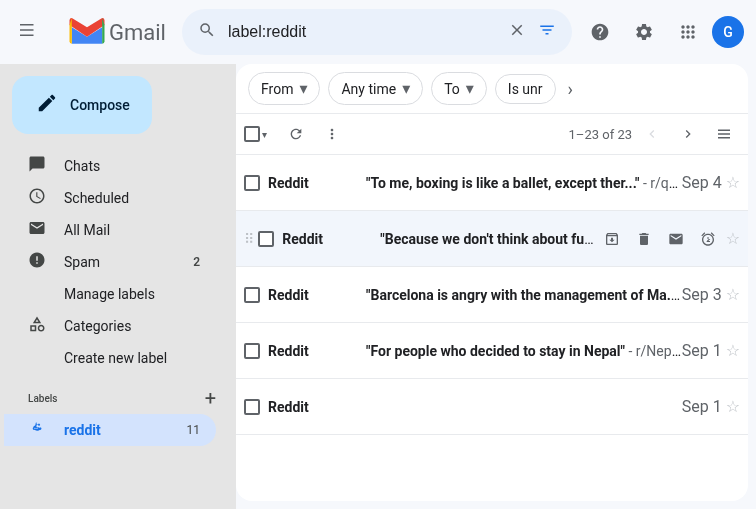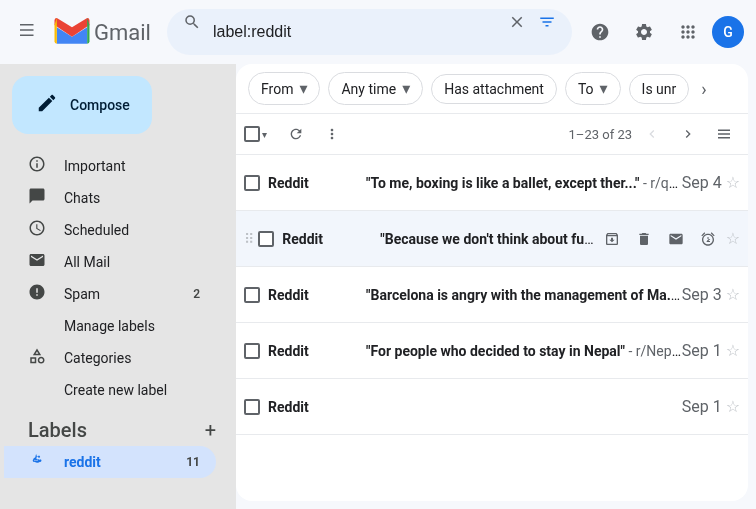--- a/index.html
+++ b/index.html
@@ -8,26 +8,27 @@
     
     .topbar {
       display: flex;
       align-items: center;
       background: #f6f8fc;
       padding: 8px 12px;
       height: 64px;
       gap: 8px;
     }
     .menu-icon { cursor: pointer; color: #444; font-size: 20px; padding: 8px; border-radius: 50%; }
-    .gmail-logo { display: flex; align-items: center; gap: 4px; margin-right: 8px; }
+    .gmail-logo { display: flex; align-items: center; gap: 4px; margin-right: 8px; margin-left: 15px; }
     .gmail-logo .logo-text { font-size: 22px; color: #5f6368; font-weight: 400; }
 
     .search-bar {
       flex: 1;
       display: flex;
+      align-items: center;
       background: #eaf1fb;
       border-radius: 24px;
       padding: 0 12px;
       height: 46px;
       max-width: 480px;
     }
     .search-icon-btn { color: #5f6368; font-size: 18px; cursor: pointer; padding: 4px; }
     .search-input {
       flex: 1;
       border: none;
@@ -264,28 +265,20 @@
   <div class="sidebar">
     <div class="compose-btn">
       <span class="compose-icon">
         <svg width="22" height="22" viewBox="0 0 24 24" fill="#001d35">
             <path d="M3 17.25V21h3.75L17.81 9.94l-3.75-3.75L3 17.25zM20.71 7.04c.39-.39.39-1.02 0-1.41l-2.34-2.34c-.39-.39-1.02-.39-1.41 0l-1.83 1.83 3.75 3.75 1.83-1.83z"></path>
           </svg>
       </span>
       <span>Compose</span>
     </div>
 
-    <div class="sidebar-item">
-      <span class="item-icon">
-        <svg width="18" height="18" viewBox="0 0 24 24" fill="#444746">
-            <path d="M11 17h2v-6h-2v6zm1-15C6.48 2 2 6.48 2 12s4.48 10 10 10 10-4.48 10-10S17.52 2 12 2zm0 18c-4.41 0-8-3.59-8-8s3.59-8 8-8 8 3.59 8 8-3.59 8-8 8zm-1-11h2V7h-2v2z"></path>
-          </svg>
-      </span>
-      <span class="item-label">Important</span>
-    </div>
 
     <div class="sidebar-item">
       <span class="item-icon">
         <svg width="18" height="18" viewBox="0 0 24 24" fill="#444746">
             <path d="M20 2H4c-1.1 0-2 .9-2 2v18l4-4h14c1.1 0 2-.9 2-2V4c0-1.1-.9-2-2-2z"></path>
           </svg>
       </span>
       <span class="item-label">Chats</span>
     </div>
 
@@ -331,48 +324,45 @@
       </span>
       <span class="item-label">Categories</span>
     </div>
 
     <div class="sidebar-item">
       <span class="item-icon"></span>
       <span class="item-label">Create new label</span>
     </div>
 
     <div style="display:flex; align-items:center; padding: 8px 16px 4px 24px; margin-top:4px;">
-      <span style="font-size:20px;font-weight:500;color:#444746;flex:1;">Labels</span>
+      <span style="font-size:10px;font-weight:500;color:#444746;flex:1;">Labels</span>
       <span style="font-size:20px;color:#444746;cursor:pointer;">+</span>
     </div>
 
     <div class="sidebar-item active" style="background:#d3e3fd;">
       <span class="item-icon" style="font-size:14px;">
         <svg width="16" height="16" viewBox="0 0 24 24" fill="#1a73e8">
             <path d="M17.77 10.39A2.17 2.17 0 0 0 16 9.5a2.16 2.16 0 0 0-1.29.43l-2.18-1.45.66-3.12 1.84.38a1.5 1.5 0 1 0 .18-.83l-2.05-.42L12.52 2h-.06a.74.74 0 0 0-.72.56l-.78 3.69-2.22 1.47A2.16 2.16 0 0 0 8 9.5a2.17 2.17 0 0 0 1.23 3.93 2.14 2.14 0 0 0 .82-.16 5.88 5.88 0 0 0 4 1.46 5.88 5.88 0 0 0 4-1.46 2.14 2.14 0 0 0 .82.16 2.17 2.17 0 0 0-.1-4.04zM10.5 12a1 1 0 1 1 1-1 1 1 0 0 1-1 1zm3 0a1 1 0 1 1 1-1 1 1 0 0 1-1 1z"></path>
           </svg>
       </span>
       <span class="item-label" style="font-weight:700;color:#1a73e8;">reddit</span>
-      <span class="item-badge" style="color:#444746;font-weight:700;">11</span>
+      <span class="item-badge" style="color:#444746;font-weight:400;">11</span>
     </div>
   </div>
 
   <div class="main">
 
     <div class="filter-bar">
       <div class="filter-chip">
         <span>From</span>
         <span class="chip-arrow">▾</span>
       </div>
       <div class="filter-chip">
         <span>Any time</span>
         <span class="chip-arrow">▾</span>
-      </div>
-      <div class="filter-chip">
-        <span>Has attachment</span>
       </div>
       <div class="filter-chip">
         <span>To</span>
         <span class="chip-arrow">▾</span>
       </div>
       <div class="filter-chip">
         <span>Is unr</span>
       </div>
       <div class="more-filters">›</div>
     </div>

